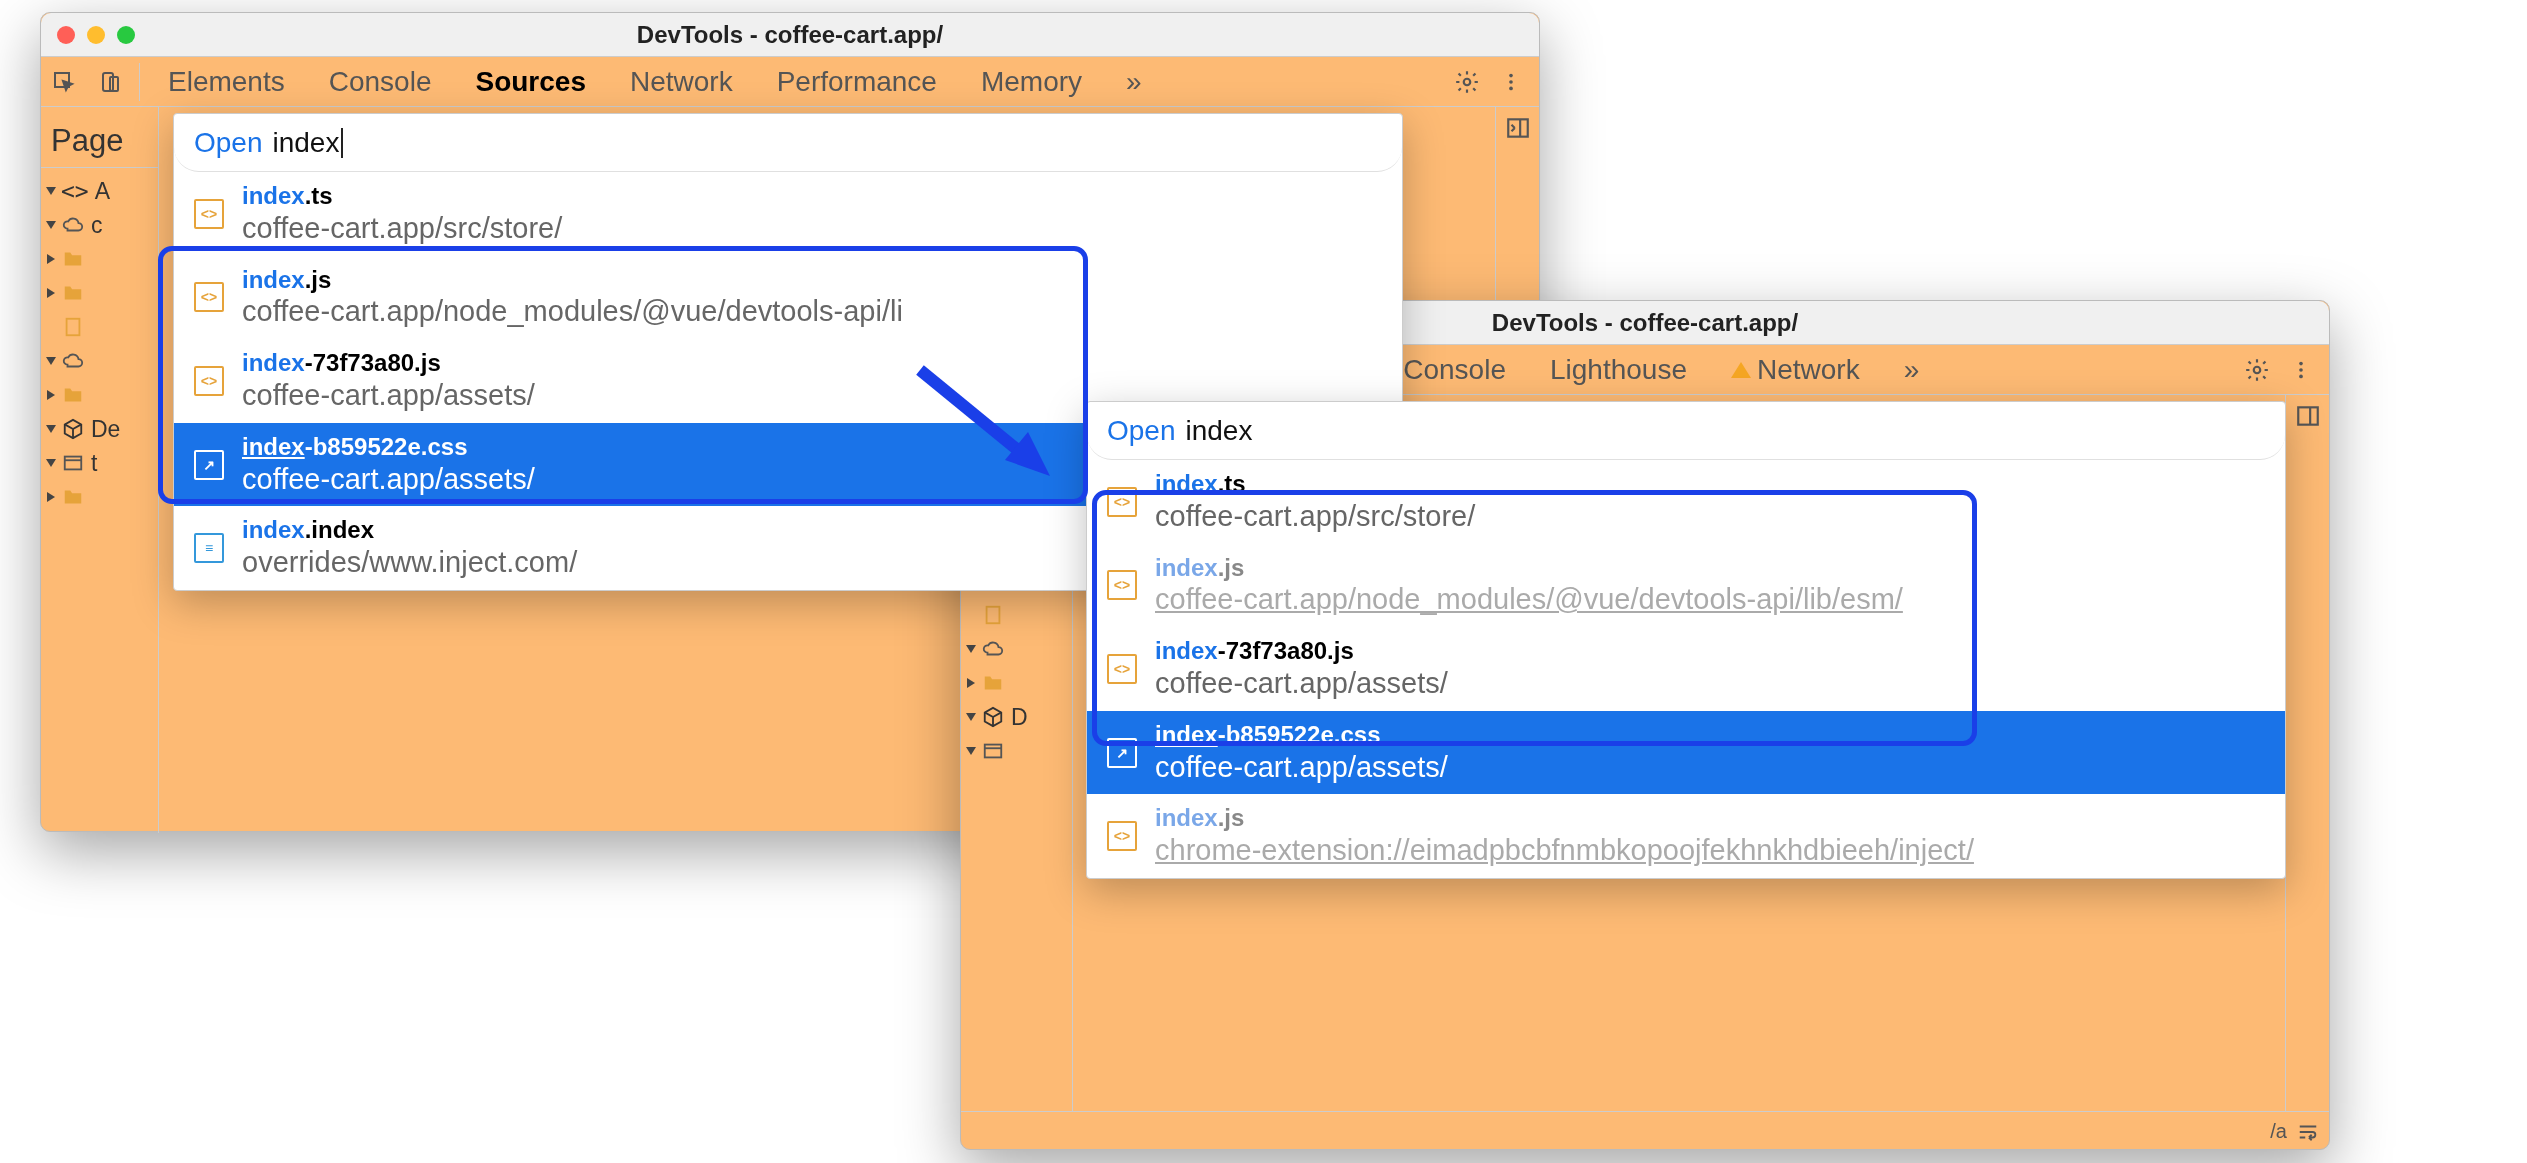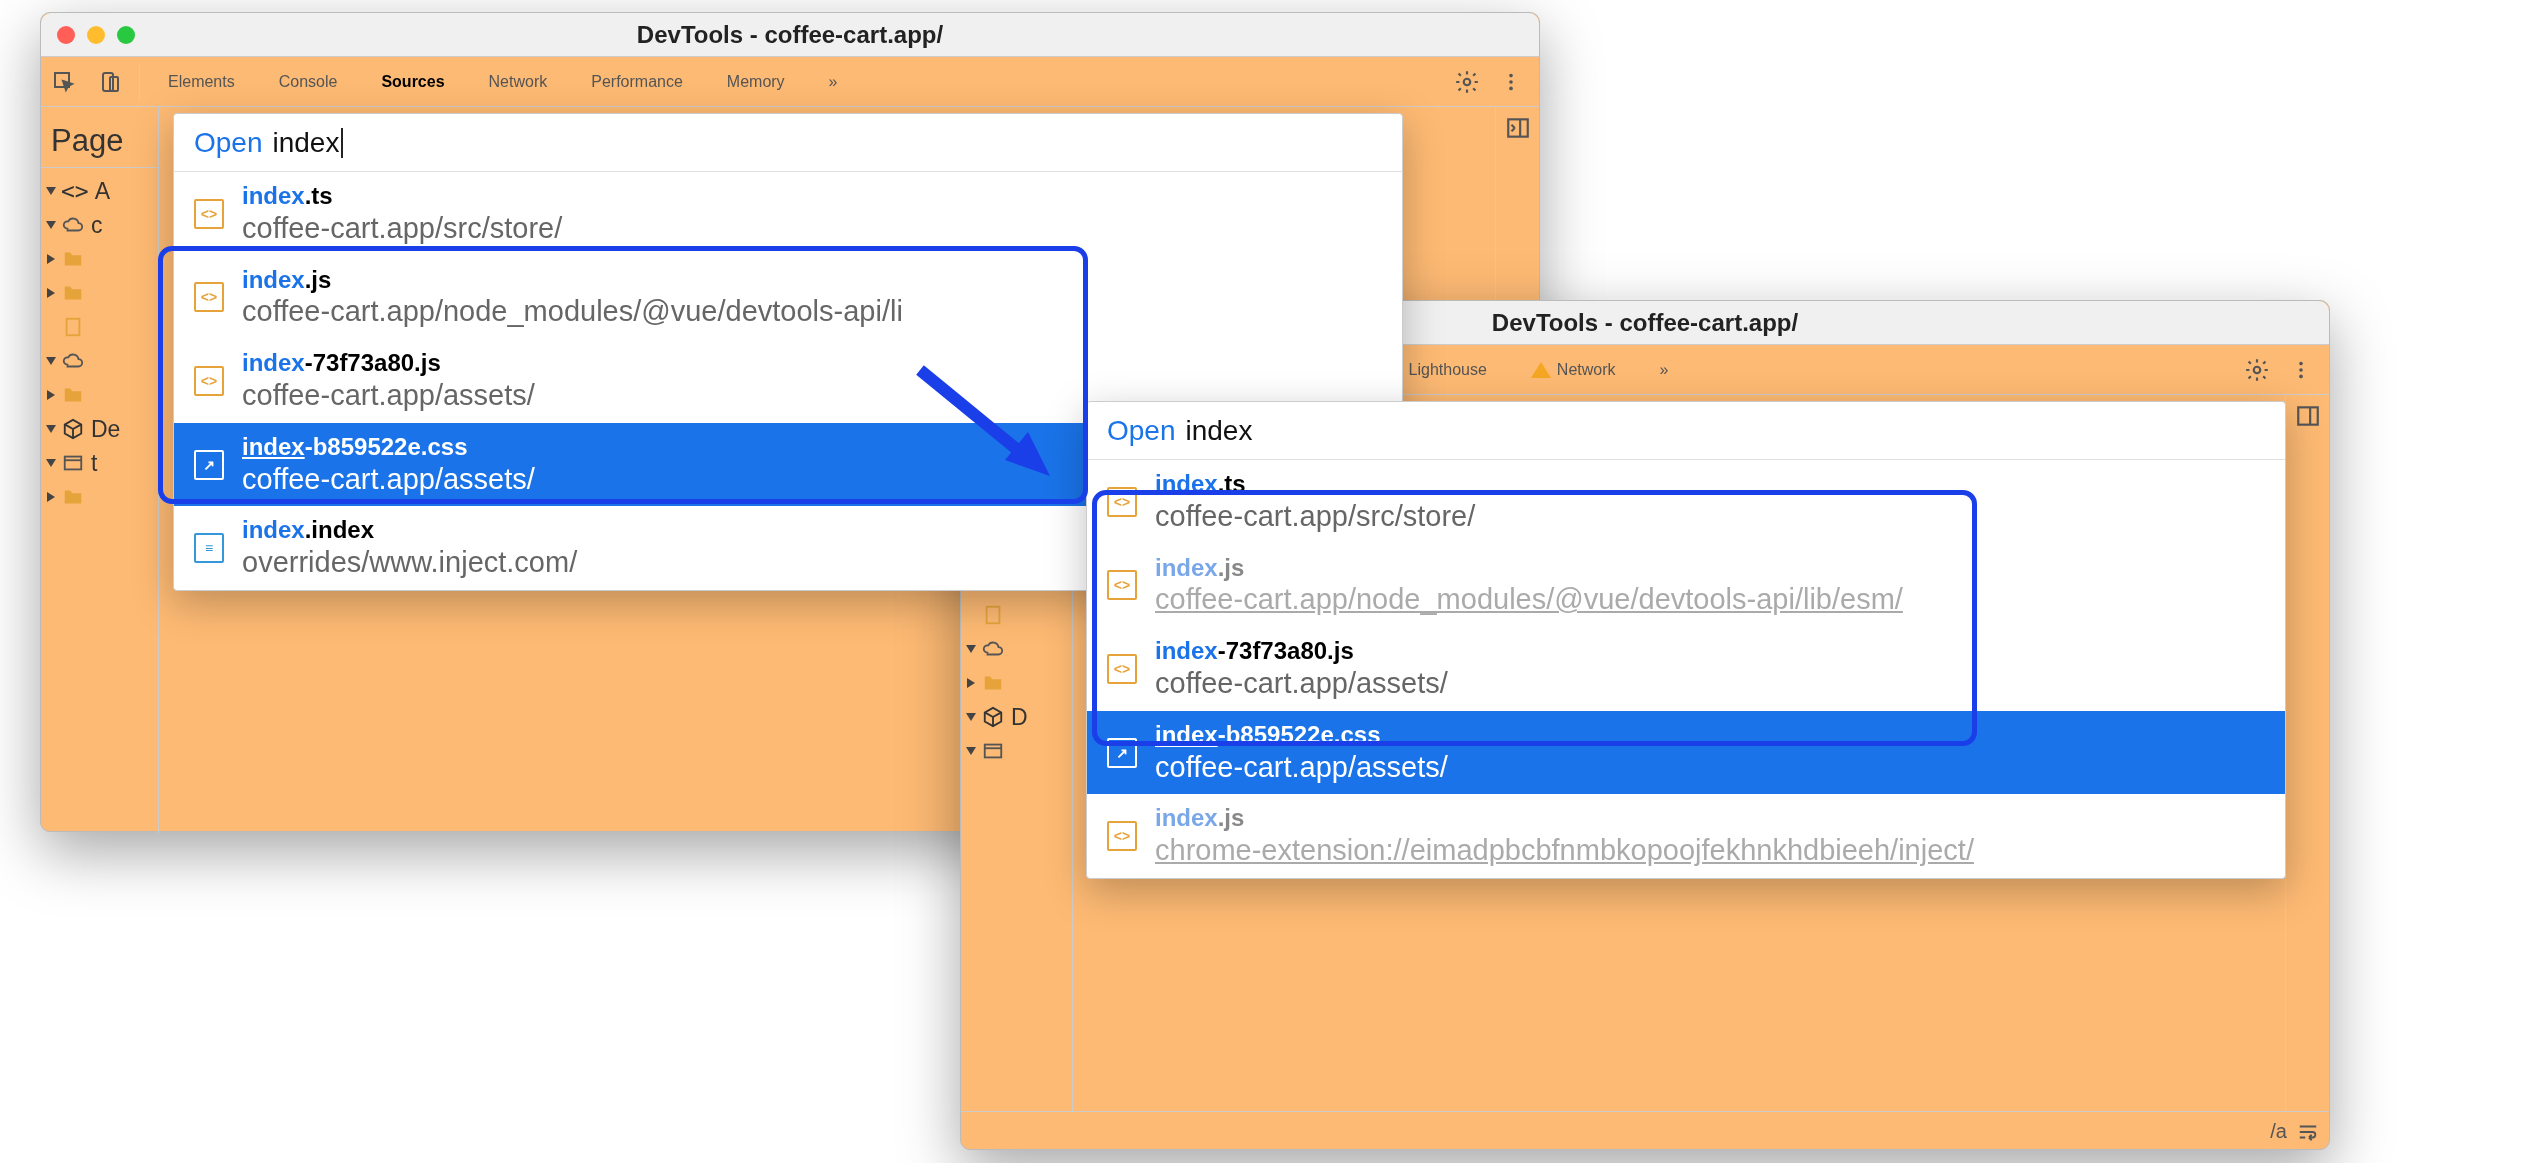--- a/index.html
+++ b/index.html
@@ -10,39 +10,39 @@
 .traffic { position: absolute; left: 16px; display: flex; gap: 12px; }
 .tl { width: 18px; height: 18px; border-radius: 50%; }
 .tl.r { background: #ff5f57; }
 .tl.y { background: #ffbd2e; }
 .tl.g { background: #28c940; }
 .titletext { flex: 1; text-align: center; font-size: 24px; color: #222; font-weight: 600; }
 
 .toolbar { height: 50px; border-bottom: 1px solid #ccc; display: flex; align-items: center; }
 .tbicon { width: 46px; height: 50px; display: flex; align-items: center; justify-content: center; color: #555; border-right: 0; }
 .tabs { display: flex; align-items: stretch; flex: 1; height: 100%; }
-.tab { padding: 4px 22px; display: flex; align-items: center; font-size: 16px; color: #555; cursor: pointer; gap:6px; }
+.tab { padding: 4px 22px; display: flex; align-items: center; font-size: 28px; color: #555; cursor: pointer; gap:6px; }
 .tab.activeK { font-weight: 700; color: #000; }
 .tbright { margin-left: auto; display: flex; align-items: center; padding-right: 8px; gap: 4px; }
 .ic { width: 40px; height: 40px; display: flex; align-items: center; justify-content: center; color: #555; }
 
 .body { display: flex; position: relative; }
 .sidebar { width: 80px; border-right: 1px solid #ccc; padding-top: 8px; }
 .sidebar .lbl { font-size: 31px; color: #333; padding: 8px 10px; }
 .tree { padding: 6px 0 0 6px; font-size: 23px; color: #333; }
 .tree .row { display: flex; align-items: center; height: 34px; gap: 6px; padding-left: 0; }
 .indent1 { padding-left: 18px; }
 .indent2 { padding-left: 40px; }
 .tri { width: 0; height: 0; border-left: 8px solid #444; border-top: 5px solid transparent; border-bottom: 5px solid transparent; }
 .tri.down { transform: rotate(90deg); }
 .cube, .cloud, .fold, .page { width: 24px; height: 22px; display:inline-flex; align-items:center; justify-content:center; }
 .cloud svg, .cube svg, .fold svg, .page svg { width: 22px; height: 22px; }
 
 .dropdown { position: absolute; background: #fff; border: 1px solid #ccc; border-radius: 4px; box-shadow: 0 12px 40px rgba(0,0,0,0.25); z-index: 10; }
-.dsearch { display: flex; align-items: center; height: 58px; border-bottom: 1px solid #e0e0e0; padding: 0 20px; font-size: 28px; }
+.dsearch { display: flex; align-items: center; height: 58px; border-bottom: 1px solid #e0e0e0; padding: 0 20px; font-size: 28px; border-radius: 25px; }
 .open-lbl { color: #1a73e8; margin-right: 10px; }
 .dquery { color: #111; }
 .caret { display:inline-block; width: 2px; height: 30px; background: #222; margin-left: 2px; vertical-align: middle; }
 
 .ditem { display: flex; align-items: center; gap: 18px; padding: 10px 20px; border-bottom: 0; }
 .ditem.sel { background: #1a73e8; color: #fff; }
 .dicon { width: 30px; height: 30px; border: 2px solid #e6a33a; display:flex; align-items:center; justify-content:center; border-radius: 2px; color: #e6a33a; font-size: 14px; font-weight: bold; flex-shrink:0; }
 .dicon.css { border-color: #9b59b6; color: #9b59b6; }
 .dicon.sel { border-color: #fff; color: #fff; }
 .dicon.html { border-color: #3498db; color: #3498db; }

